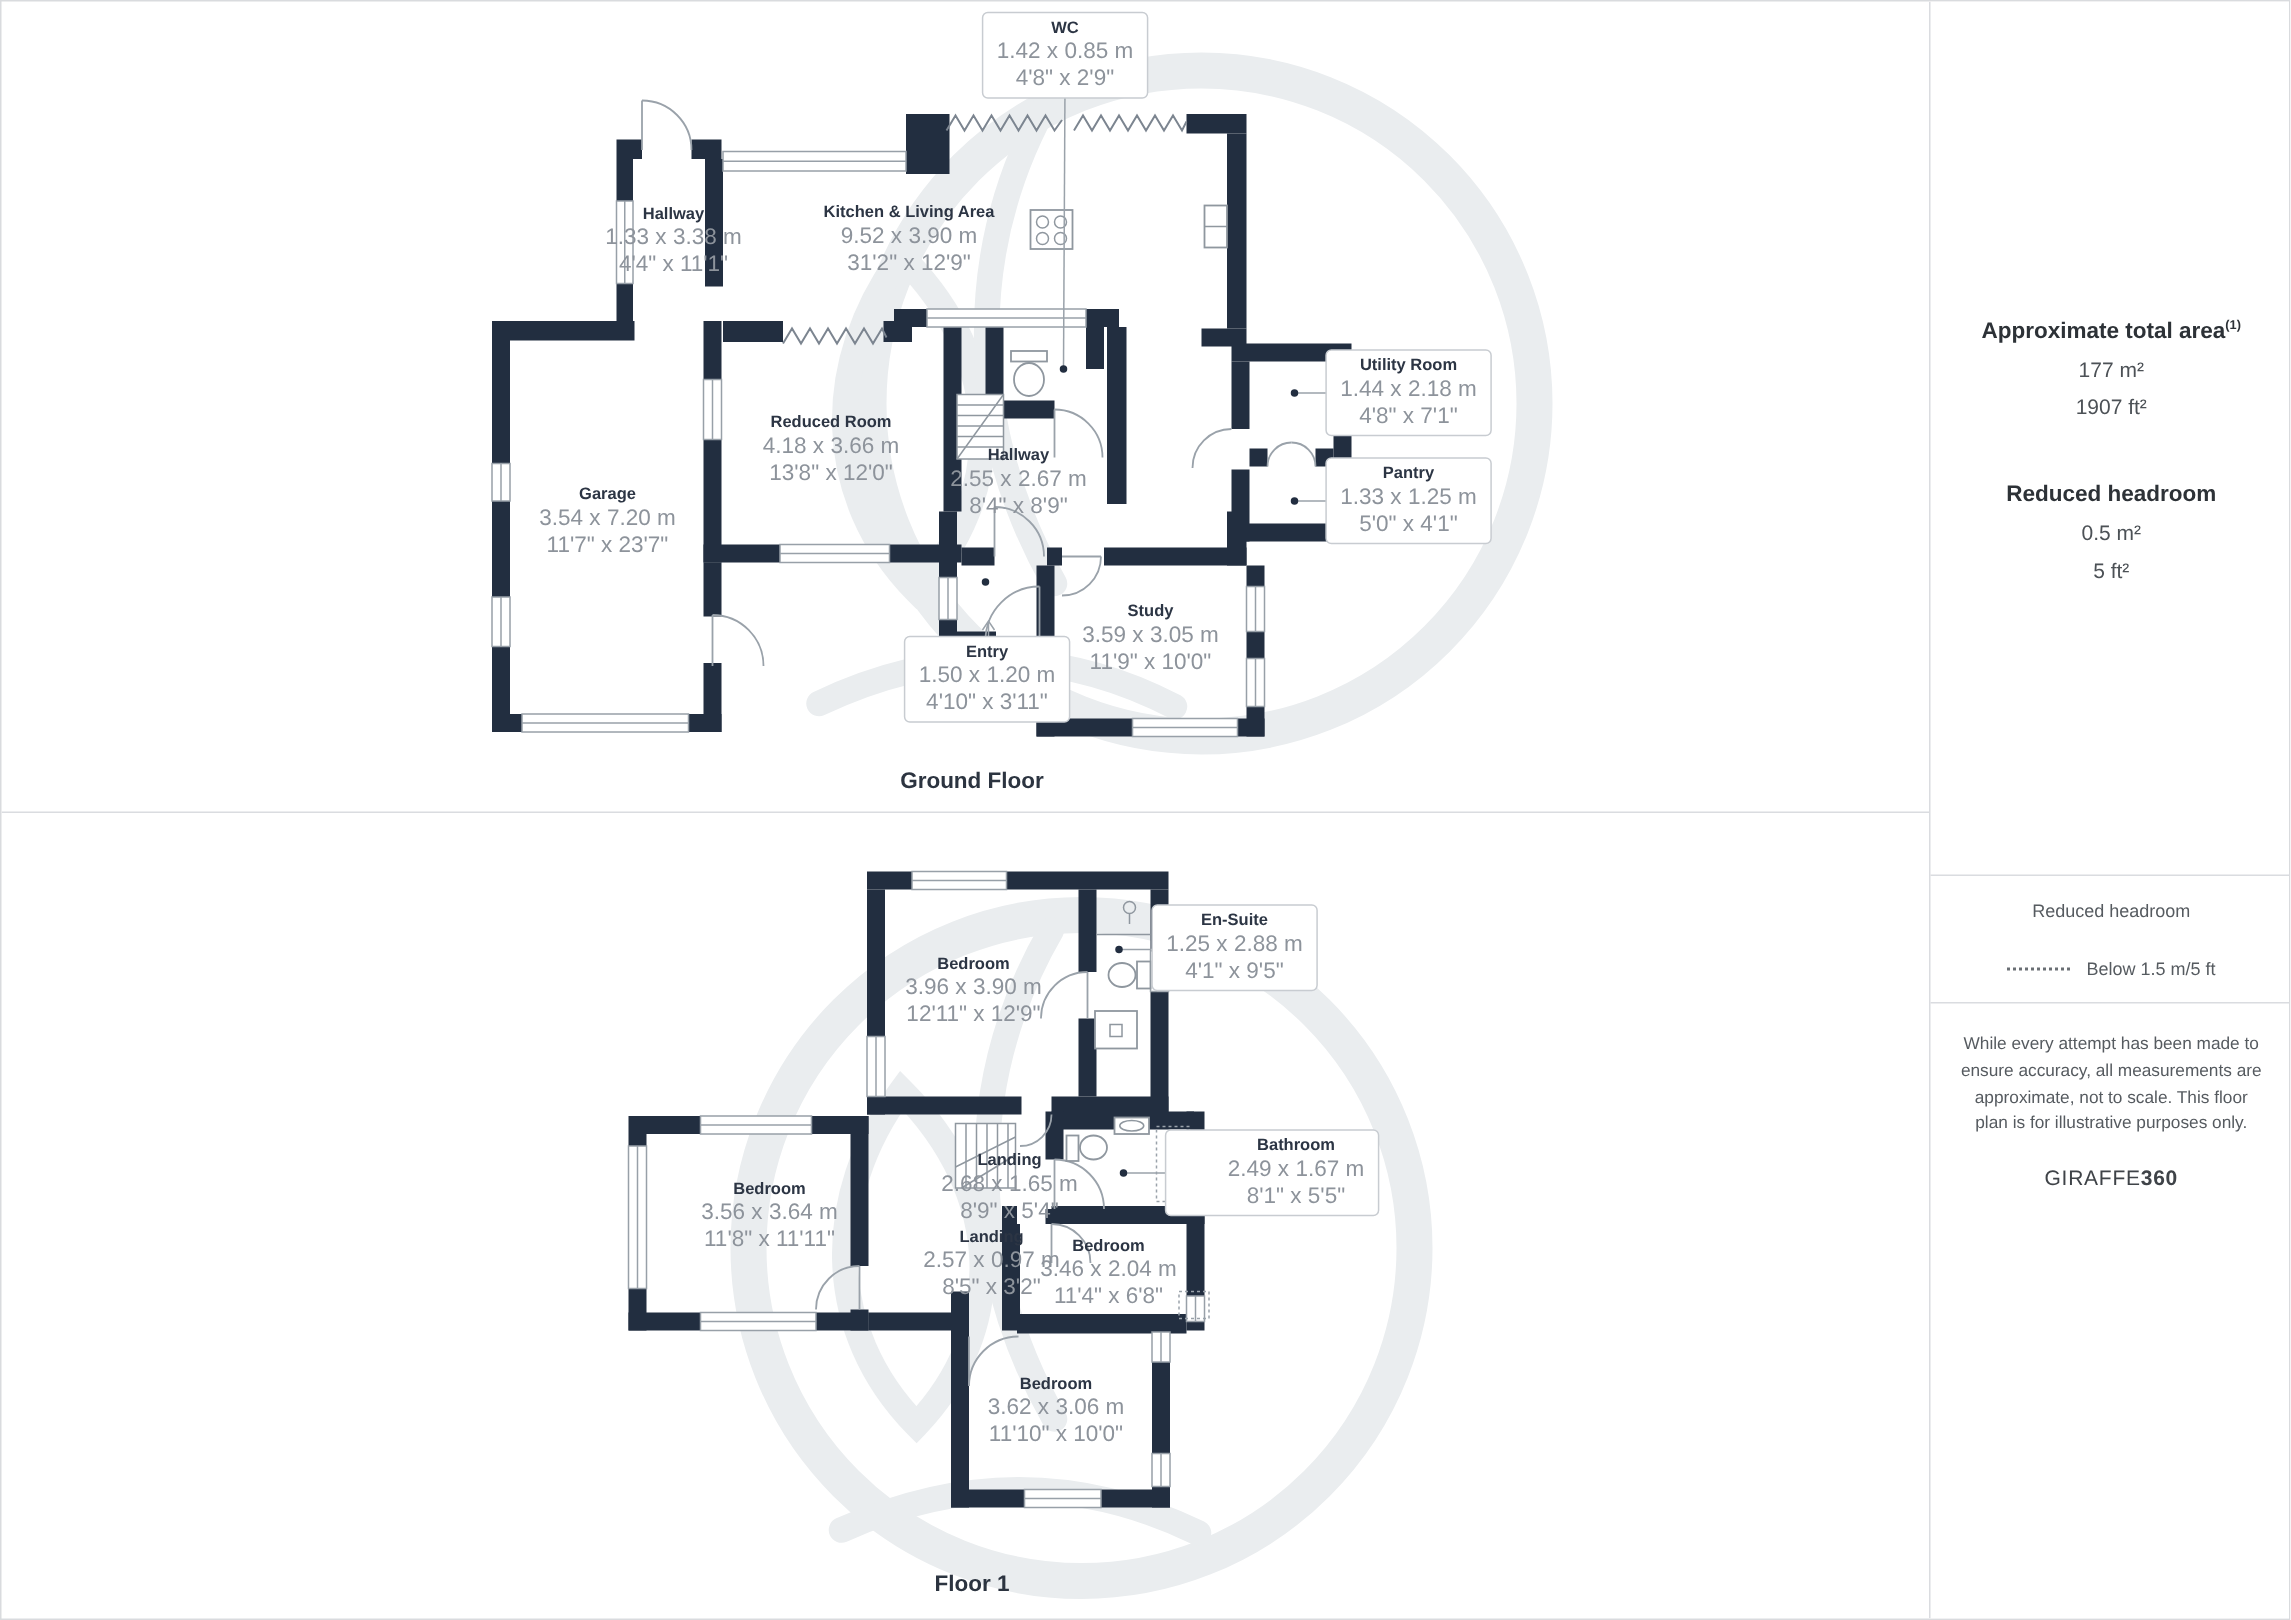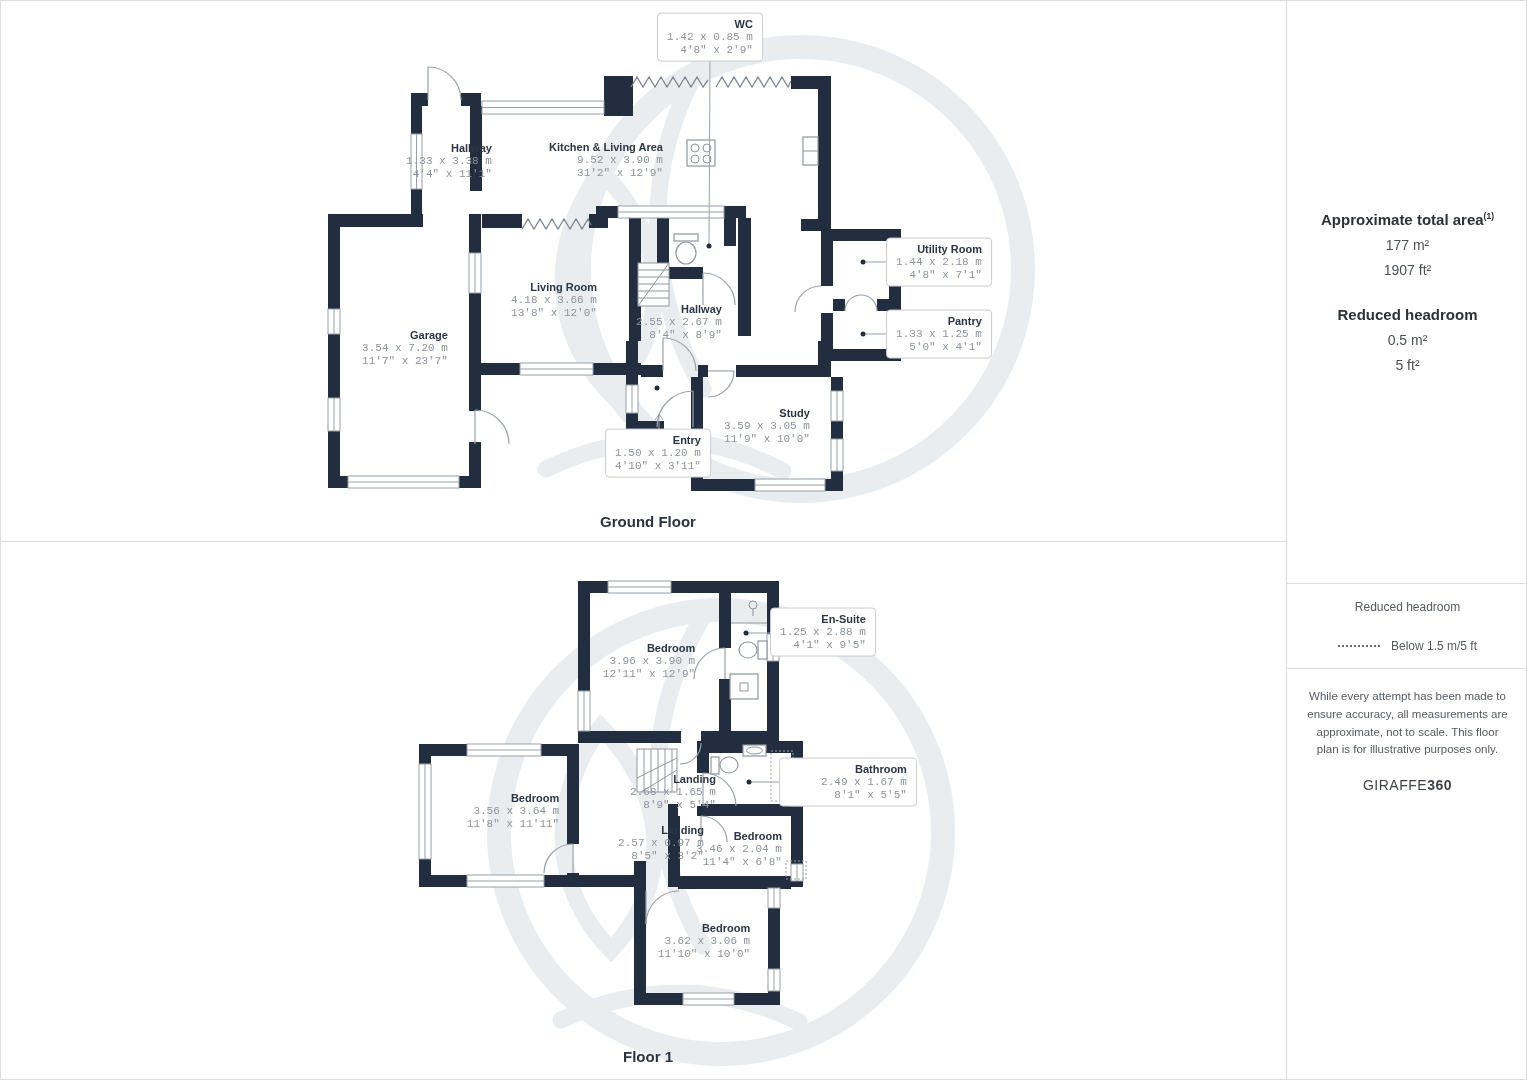--- a/index.html
+++ b/index.html
@@ -3,43 +3,43 @@
 <meta charset="utf-8">
 <style>
   html,body{margin:0;padding:0;background:#fff;font-family:"Liberation Sans",sans-serif;}
   .page{position:relative;width:1527px;height:1080px;background:#fff;border:1px solid #d9dbde;box-sizing:border-box;overflow:hidden;}
   .plans{position:absolute;left:0;top:0;width:1285px;height:1078px;}
   .panel{position:relative;width:1285px;box-sizing:border-box;}
   .panel-ground{height:541px;border-bottom:1px solid #dadce0;}
   .panel-first{height:537px;}
   .panel svg{position:absolute;left:0;top:0;}
   .floor-title{position:absolute;transform:translate(-50%,-50%);font-size:15px;font-weight:700;color:#2c3440;margin:0;white-space:nowrap;}
-  .room-label{position:absolute;transform:translate(-50%,-50%);text-align:right;line-height:1.18;white-space:nowrap;z-index:3;}
+  .room-label{position:absolute;transform:translate(-50%,-50%);text-align:center;line-height:1.18;white-space:nowrap;z-index:3;}
   .room-label .rn{font-size:11px;font-weight:700;color:#2c3544;}
-  .room-label .rd{font-size:11px;color:#8d939b;font-family:Liberation Mono, monospace;}
+  .room-label .rd{font-size:15px;color:#8d939b;}
   .room-label.boxed{background:#fff;border:1px solid #c8ccd1;border-radius:4px;padding:4px 9px;}
   
   .w{fill:#222e40;}
   .win{fill:#ffffff;stroke:#98a0a8;stroke-width:1;}
   .wl{stroke:#98a0a8;stroke-width:1;}
   .wd{stroke:#9aa2aa;stroke-width:1.2;fill:none;}
   .zz{fill:none;stroke:#7c8590;stroke-width:1.3;}
   .fx{fill:#fff;stroke:#8f979f;stroke-width:1.2;}
   .fxl{stroke:#8f979f;stroke-width:1;fill:none;}
   .dash{fill:none;stroke:#9aa2aa;stroke-width:1;stroke-dasharray:2 2;}
   .ldr{stroke:#9aa2aa;stroke-width:1;fill:none;}
   .dot{fill:#222e40;}
   .wm{fill:none;stroke:#eaedef;stroke-width:24;stroke-linecap:round;}
   .wm2{fill:none;stroke:#eaedef;stroke-width:17;stroke-linecap:round;}
   
   .sidebar{position:absolute;left:1285px;top:0;width:241px;height:1078px;border-left:1px solid #dadce0;display:flex;flex-direction:column;background:#fff;}
   .sb-logo{height:160px;display:flex;align-items:center;justify-content:center;border-bottom:1px solid #dadce0;box-sizing:border-box;}
   .logo{font-family:"Liberation Serif",serif;font-weight:700;font-size:44px;letter-spacing:-2px;color:#1b4036;}
   .sb-area{height:582px;box-sizing:border-box;display:flex;flex-direction:column;align-items:center;justify-content:center;text-align:center;}
-  .area-title{font-size:15px;font-weight:700;color:#2d3237;}
+  .area-title{font-size:15px;font-weight:700;color:#2d3237;margin-top:14px;}
   .area-title sup{font-size:8.5px;}
   .area-val{font-size:14px;color:#4c5156;margin-top:9px;}
   .reduced-block{margin-top:28px;}
   .sb-footnote{height:60px;border-top:1px solid #dadce0;box-sizing:border-box;display:flex;align-items:center;justify-content:center;font-size:11.5px;color:#565b60;}
   .sb-legend{height:85px;border-top:1px solid #dadce0;box-sizing:border-box;display:flex;flex-direction:column;align-items:center;justify-content:center;font-size:12px;color:#565b60;}
   .legend-row{margin-top:25px;display:flex;align-items:center;}
   .dots{display:inline-block;width:42px;border-bottom:2px dotted #6a6f74;height:1px;margin-right:11px;}
   .sb-disclaimer{flex:1;border-top:1px solid #dadce0;box-sizing:border-box;padding:19px 20px 0;text-align:center;font-size:11.5px;line-height:1.55;color:#565b60;}
   .sb-disclaimer p{margin:0 0 14px;}
   .brand{margin-top:16px;font-size:14px;letter-spacing:.5px;color:#3f4348;}
@@ -222,21 +222,21 @@
         <div class="rn">Kitchen &amp; Living Area</div>
         <div class="rd">9.52 x 3.90 m</div>
         <div class="rd">31'2" x 12'9"</div>
       </div>
       <div class="room-label boxed" style="left:938px;top:261px;">
         <div class="rn">Utility Room</div>
         <div class="rd">1.44 x 2.18 m</div>
         <div class="rd">4'8" x 7'1"</div>
       </div>
       <div class="room-label" style="left:553px;top:299px;">
-        <div class="rn">Living Room</div>
+        <div class="rn">Reduced Room</div>
         <div class="rd">4.18 x 3.66 m</div>
         <div class="rd">13'8" x 12'0"</div>
       </div>
       <div class="room-label" style="left:678px;top:321px;">
         <div class="rn">Hallway</div>
         <div class="rd">2.55 x 2.67 m</div>
         <div class="rd">8'4" x 8'9"</div>
       </div>
       <div class="room-label boxed" style="left:938px;top:333px;">
         <div class="rn">Pantry</div>

